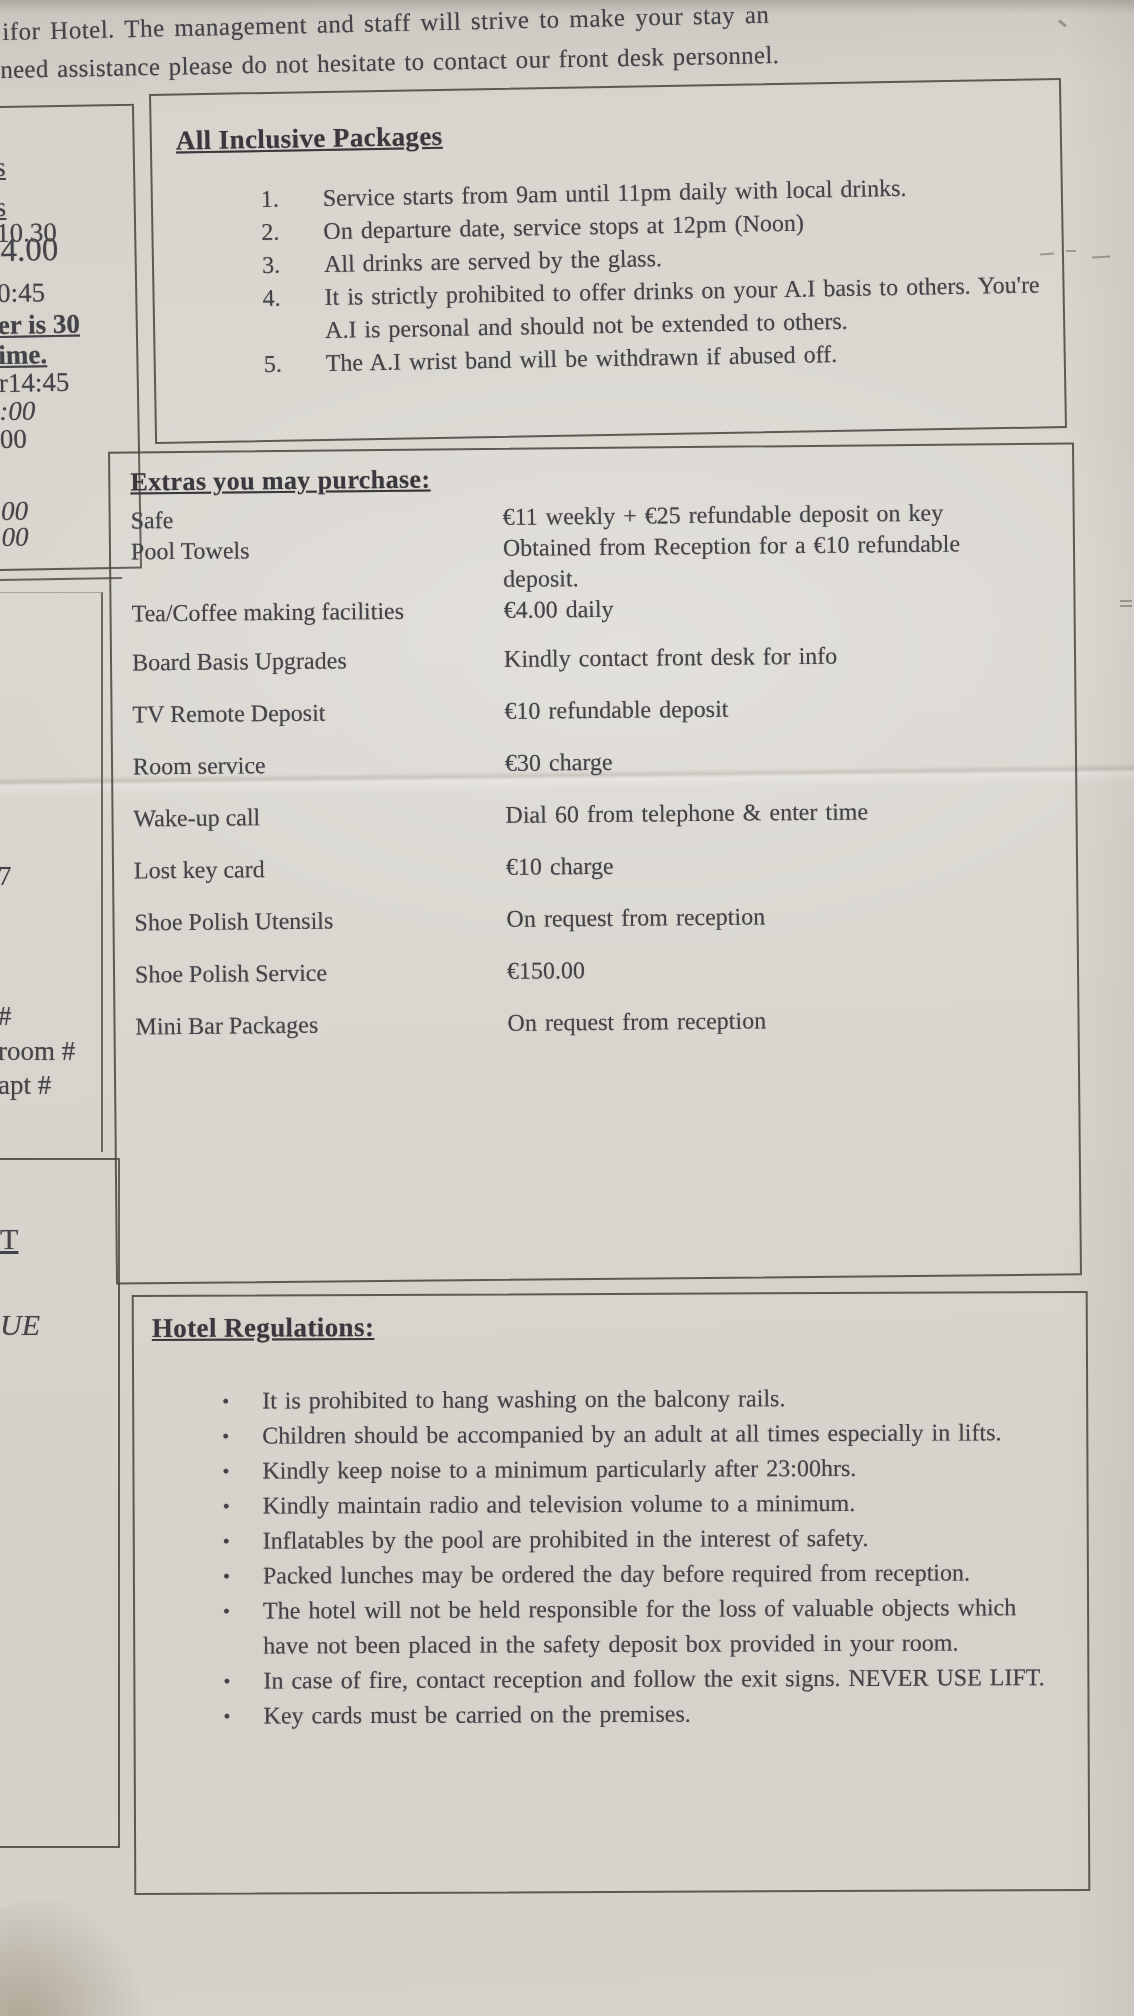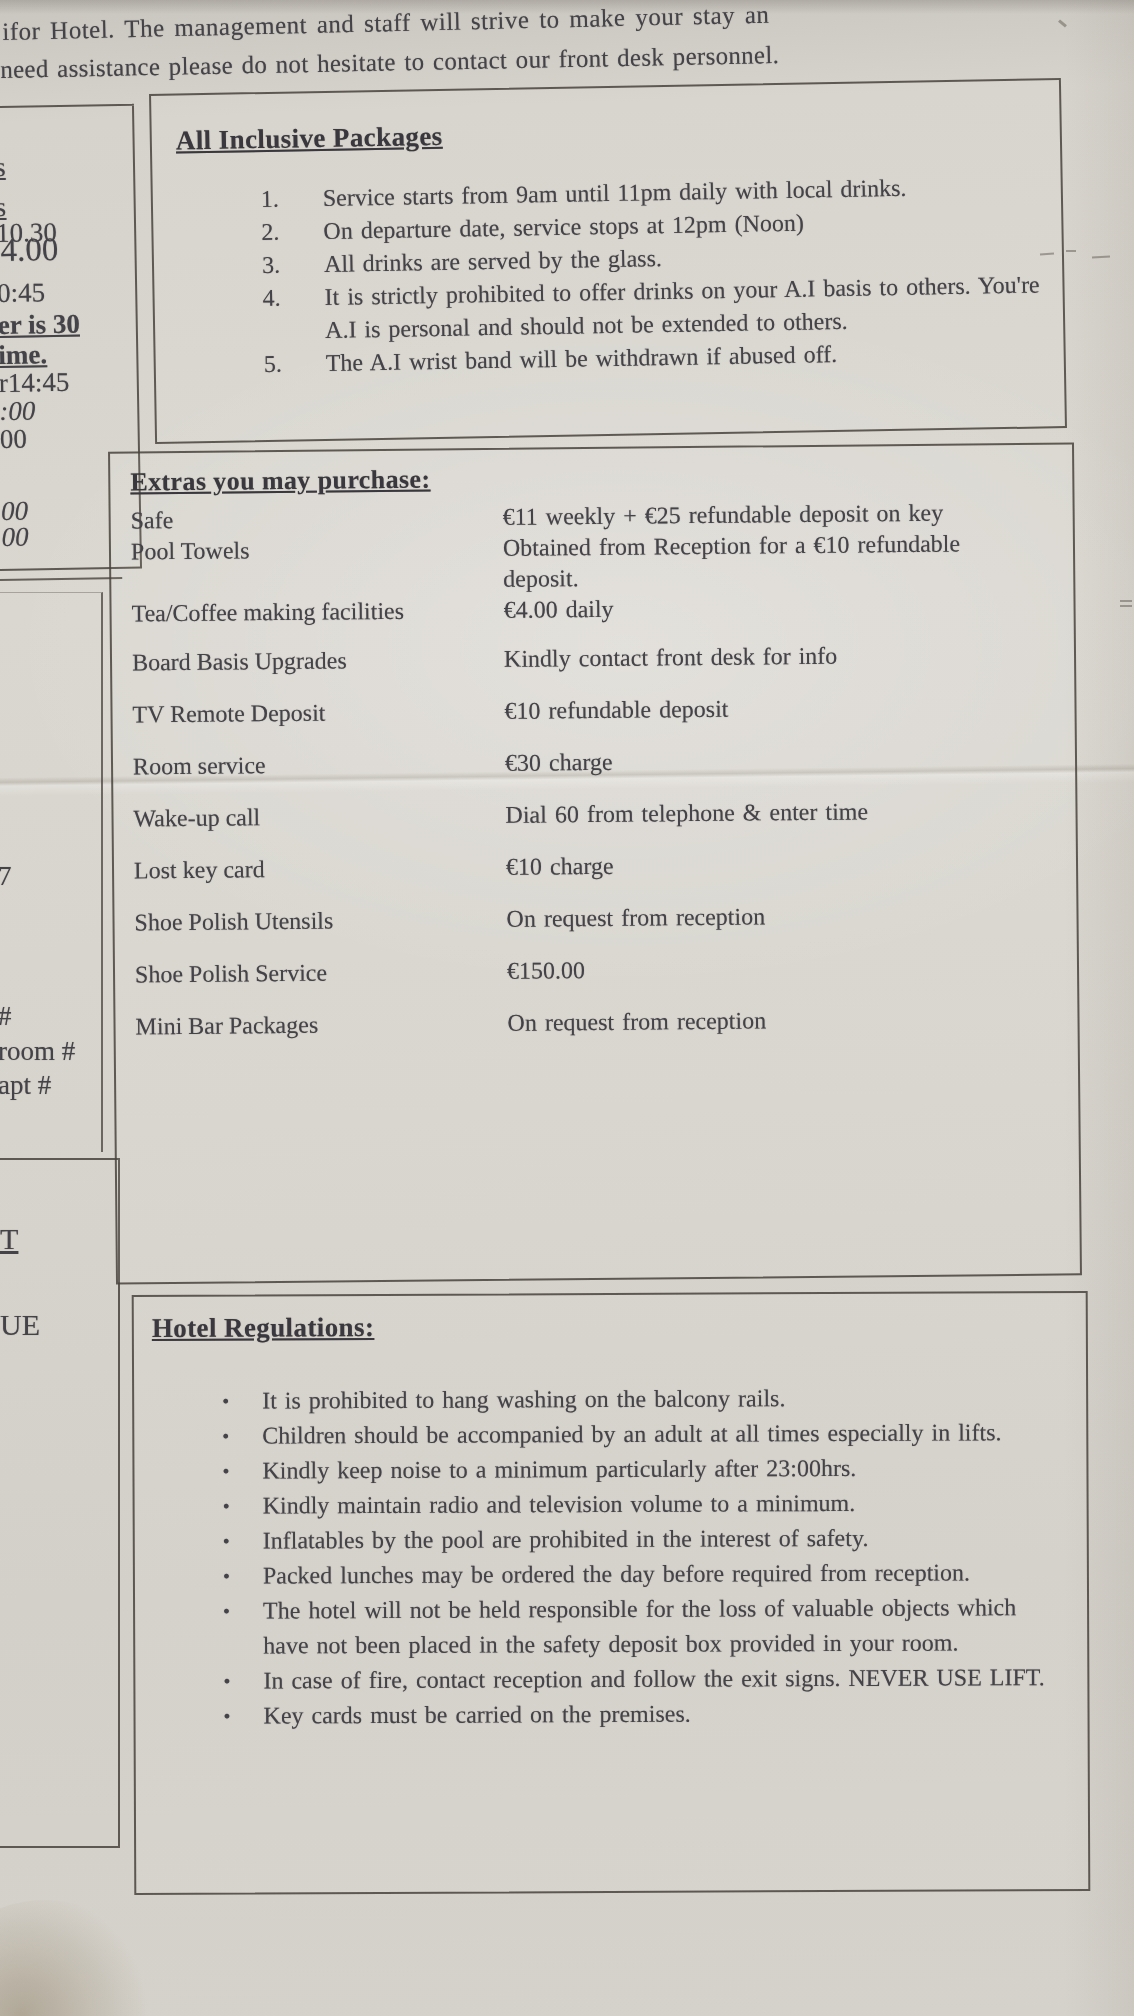--- a/index.html
+++ b/index.html
@@ -77,21 +77,21 @@
   #box-a .frag:nth-of-type(10){top:316px;}
   #box-a .frag:nth-of-type(11){top:388px;font-style:italic;}
   #box-a .frag:nth-of-type(12){top:414px;font-style:italic;}
   #box-mid .frag{left:28px;}
   #box-mid .frag:nth-of-type(1){top:268px;}
   #box-mid .frag:nth-of-type(2){top:408px;}
   #box-mid .frag:nth-of-type(3){top:443px;}
   #box-mid .frag:nth-of-type(4){top:477px;}
   #box-b .frag{left:22px;font-size:30px;}
   #box-b .frag:nth-of-type(1){top:62px;}
-  #box-b .frag:nth-of-type(2){top:148px;}
+  #box-b .frag:nth-of-type(2){top:148px;font-style:italic;}
 
   
   .mark{position:absolute;background:rgba(95,90,82,.5);height:2px;}
   #mark1{left:1040px;top:253px;width:14px;transform:rotate(-4deg);}
   #mark2{left:1066px;top:250px;width:10px;}
   #mark3{left:1092px;top:256px;width:18px;transform:rotate(-3deg);}
   #mark4{left:1058px;top:22px;width:9px;height:3px;transform:rotate(40deg);}
   #mark5{left:1120px;top:600px;width:12px;height:2px;box-shadow:0 5px 0 rgba(95,90,82,.5);}
 </style>
 </head>

